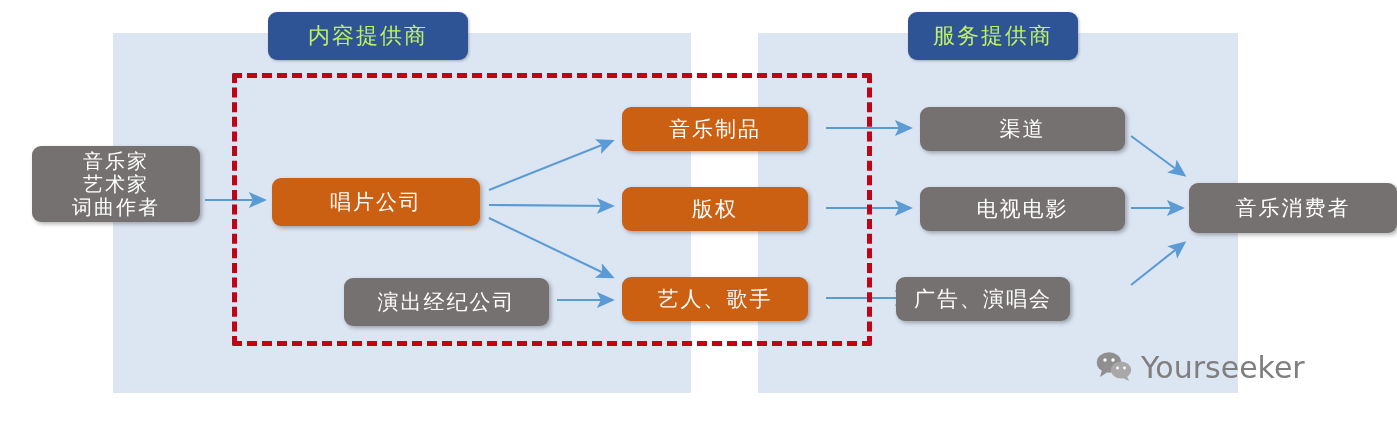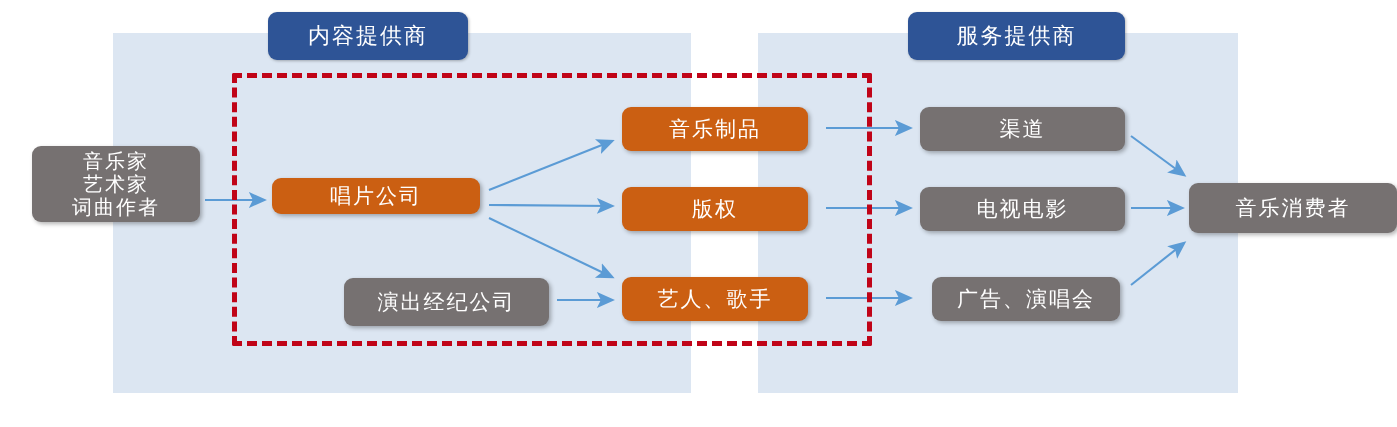--- a/index.html
+++ b/index.html
@@ -21,32 +21,32 @@
     position: absolute;
     background: #dce6f2;
   }
   #panel-content { left: 113px; top: 33px; width: 578px; height: 360px; }
   #panel-service { left: 758px; top: 33px; width: 480px; height: 360px; }
 
   
   .section-header {
     position: absolute;
     background: #2e5496;
-    color: #ffffff;
+    color: #bef264;
     border-radius: 9px;
     display: flex;
     align-items: center;
     justify-content: center;
     font-size: 22px;
     letter-spacing: 2px;
     box-shadow: 1px 1px 3px rgba(0,0,0,0.28);
     font-family: Liberation Sans, sans-serif;
   }
   #header-content { left: 268px; top: 12px; width: 200px; height: 48px; }
-  #header-service { left: 908px; top: 12px; width: 217px; height: 48px; }
+  #header-service { left: 908px; top: 12px; width: 170px; height: 48px; }
 
   
   #core-boundary {
     position: absolute;
     left: 232px;
     top: 73px;
     width: 640px;
     height: 273px;
     border: 5px dashed #c00418;
     border-radius: 2px;
@@ -81,28 +81,28 @@
     box-shadow: 2px 2px 4px rgba(0,0,0,0.3);
     box-sizing: border-box;
     text-align: center;
     font-family: "DejaVu Sans", "Liberation Sans", sans-serif;
   }
   .node.gray   { background: #767171; }
   .node.orange { background: #cb5f12; }
   .node .line { line-height: 1.15; display: block; }
 
   #node-creators     { left: 32px;  top: 146px; width: 168px; height: 76px; font-size: 20px; }
-  #node-record-label { left: 272px; top: 178px; width: 208px; height: 36px; }
+  #node-record-label { left: 272px; top: 178px; width: 208px; height: 48px; }
   #node-agency       { left: 344px; top: 278px; width: 205px; height: 48px; }
   #node-music-prod   { left: 622px; top: 107px; width: 186px; height: 44px; }
   #node-copyright    { left: 622px; top: 187px; width: 186px; height: 44px; }
   #node-artists      { left: 622px; top: 277px; width: 186px; height: 44px; }
   #node-channel      { left: 920px; top: 107px; width: 205px; height: 44px; }
   #node-tv-film      { left: 920px; top: 187px; width: 205px; height: 44px; }
-  #node-ads-concert  { left: 932px; top: 277px; width: 188px; height: 44px; }
+  #node-ads-concert  { left: 896px; top: 277px; width: 174px; height: 44px; }
   #node-consumers    { left: 1189px; top: 183px; width: 208px; height: 50px; }
 
   
   #arrow-layer {
     position: absolute;
     left: 0; top: 0;
     width: 1397px; height: 427px;
     pointer-events: none;
   }
 
@@ -200,14 +200,29 @@
   </div>
 
   <div class="node gray" id="node-ads-concert">
     <span class="line">广告、演唱会</span>
   </div>
 
   <div class="node gray" id="node-consumers">
     <span class="line">音乐消费者</span>
   </div>
 
+  <div id="watermark">
+    <span>
+      <svg width="36" height="30" viewBox="0 0 36 30" xmlns="http://www.w3.org/2000/svg">
+        <ellipse cx="13" cy="11.5" rx="12.2" ry="10.2" fill="#8f8f8f"></ellipse>
+        <polygon points="6,19 4,26 11,21.5" fill="#8f8f8f"></polygon>
+        <circle cx="9" cy="9" r="1.7" fill="#ffffff"></circle>
+        <circle cx="17" cy="9" r="1.7" fill="#ffffff"></circle>
+        <ellipse cx="25" cy="19" rx="10.2" ry="8.6" fill="#a8a8a8"></ellipse>
+        <polygon points="31,25 33,30 27,27" fill="#a8a8a8"></polygon>
+        <circle cx="21.5" cy="17" r="1.4" fill="#ffffff"></circle>
+        <circle cx="28.5" cy="17" r="1.4" fill="#ffffff"></circle>
+      </svg>
+    </span>
+    <span class="wm-text">Yourseeker</span>
+  </div>
 
 </div>
 
 </body></html>

